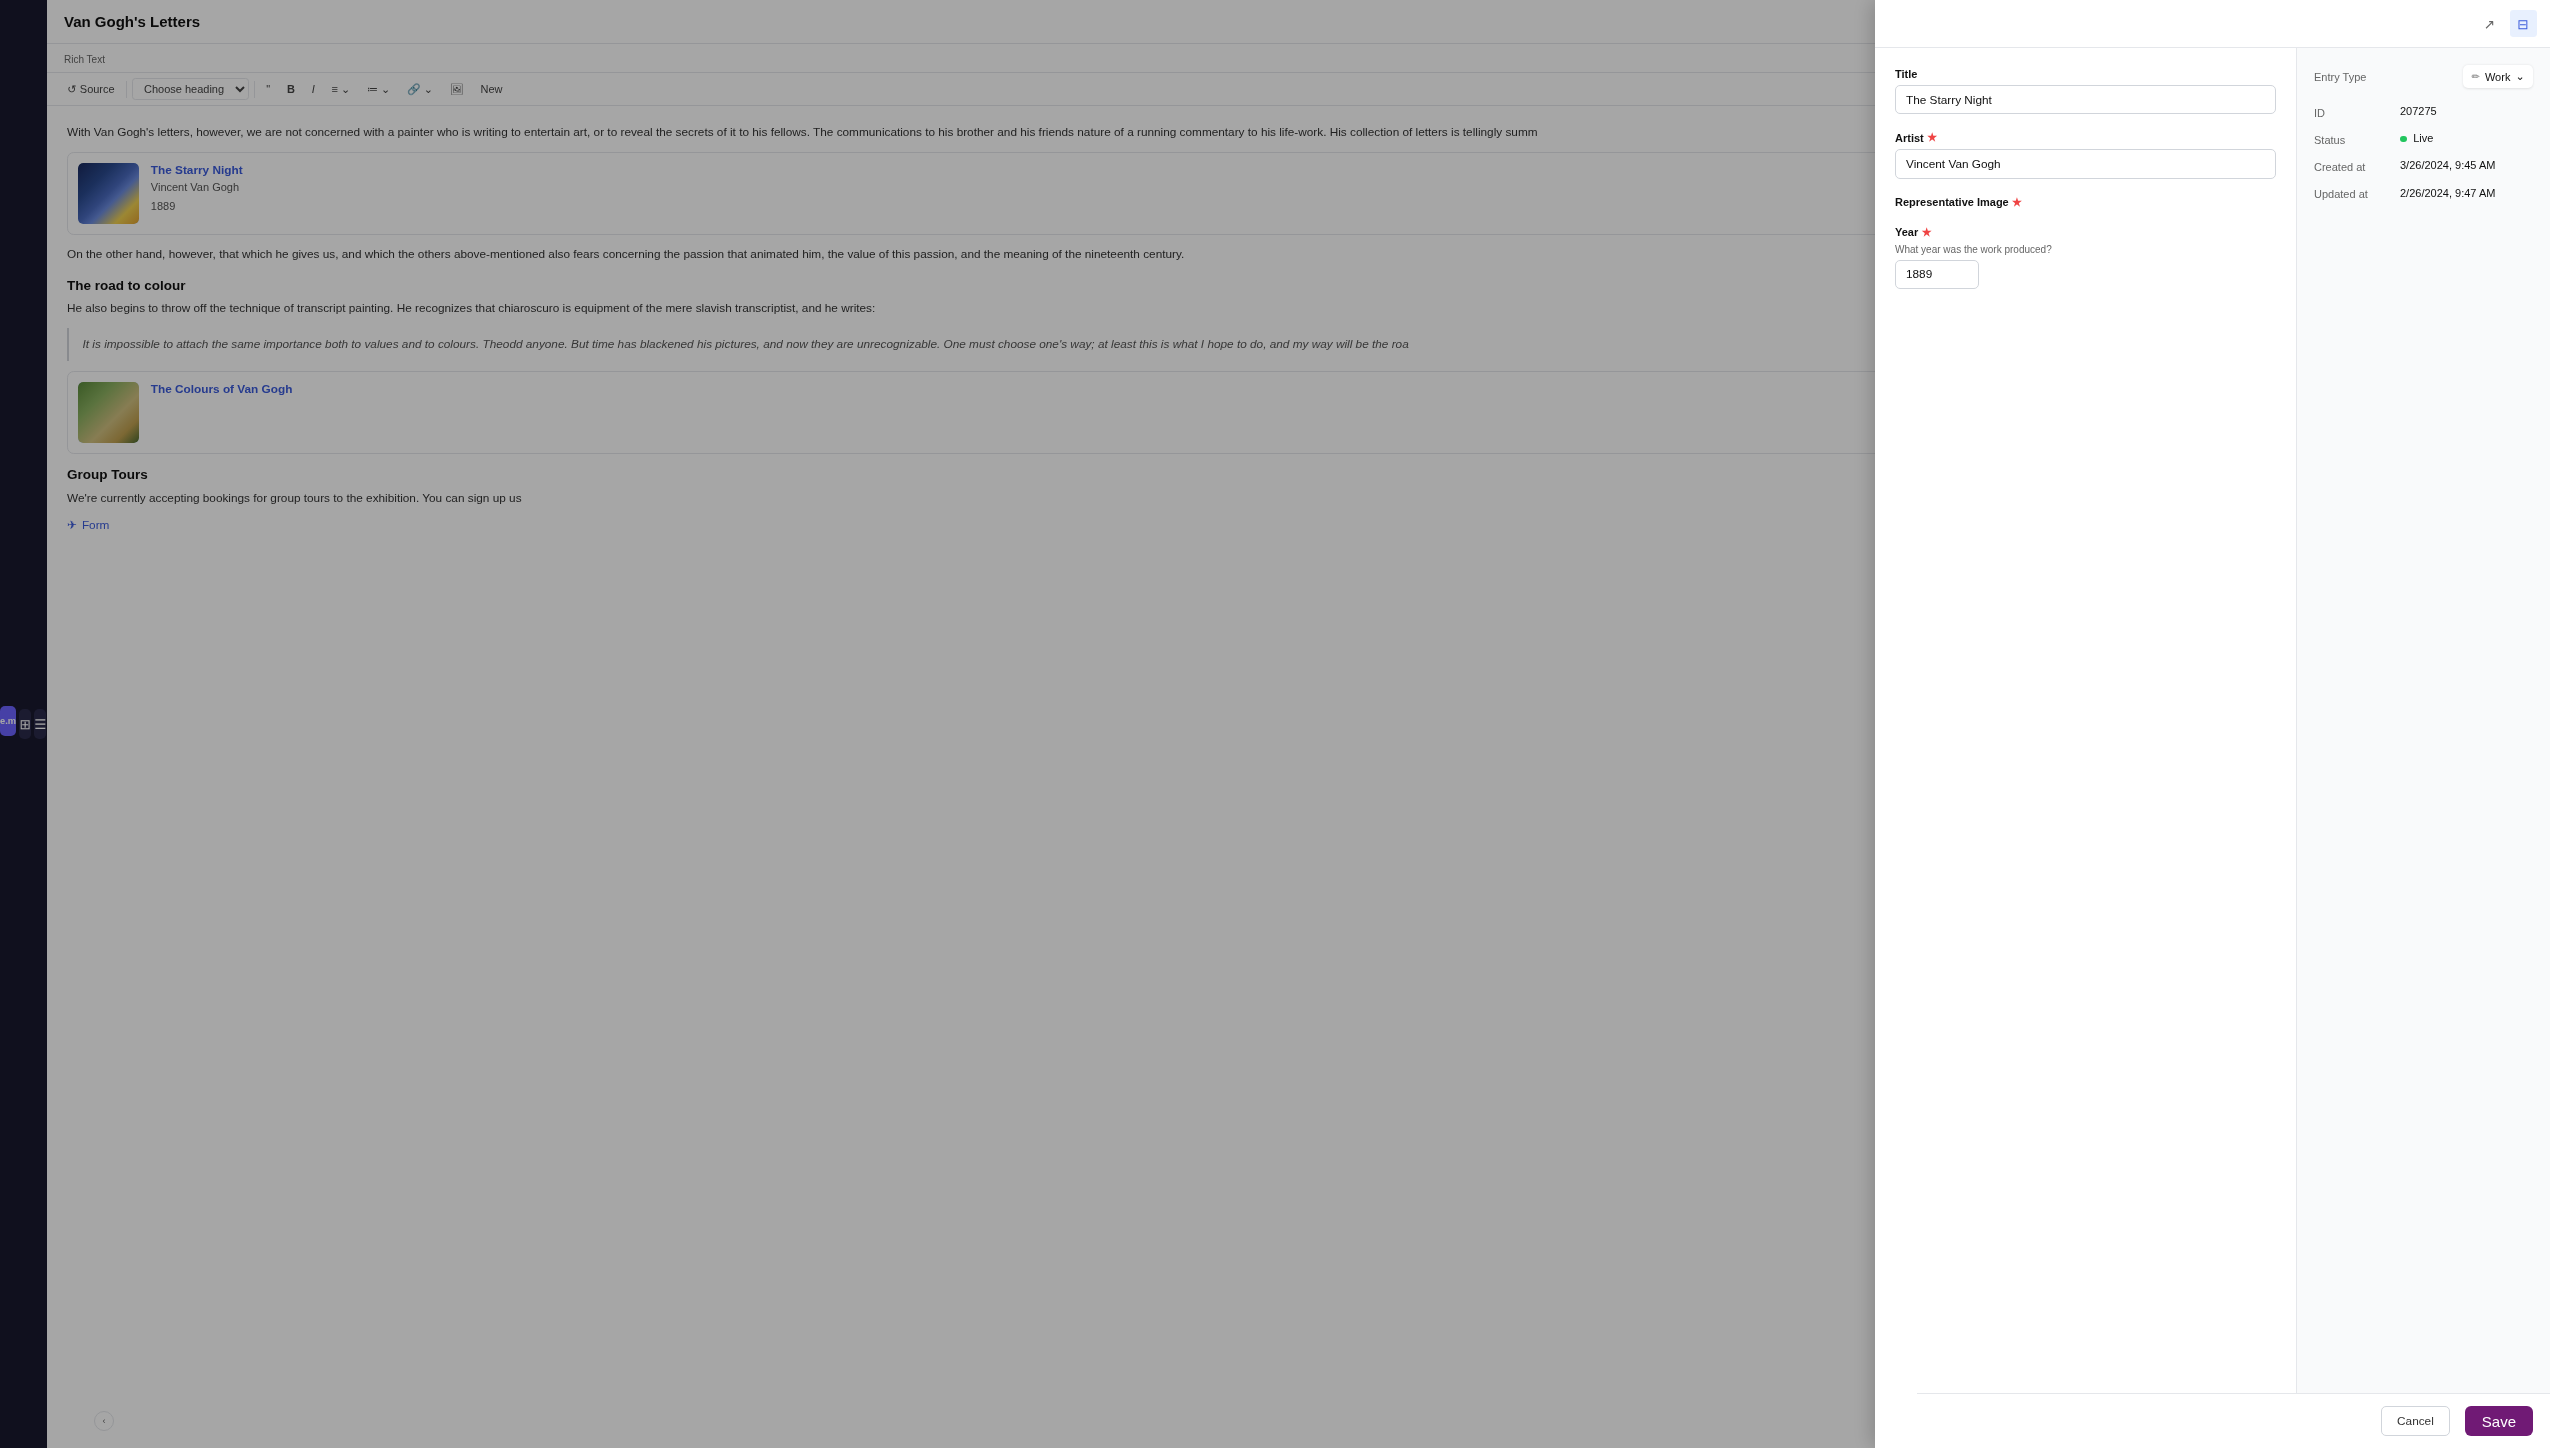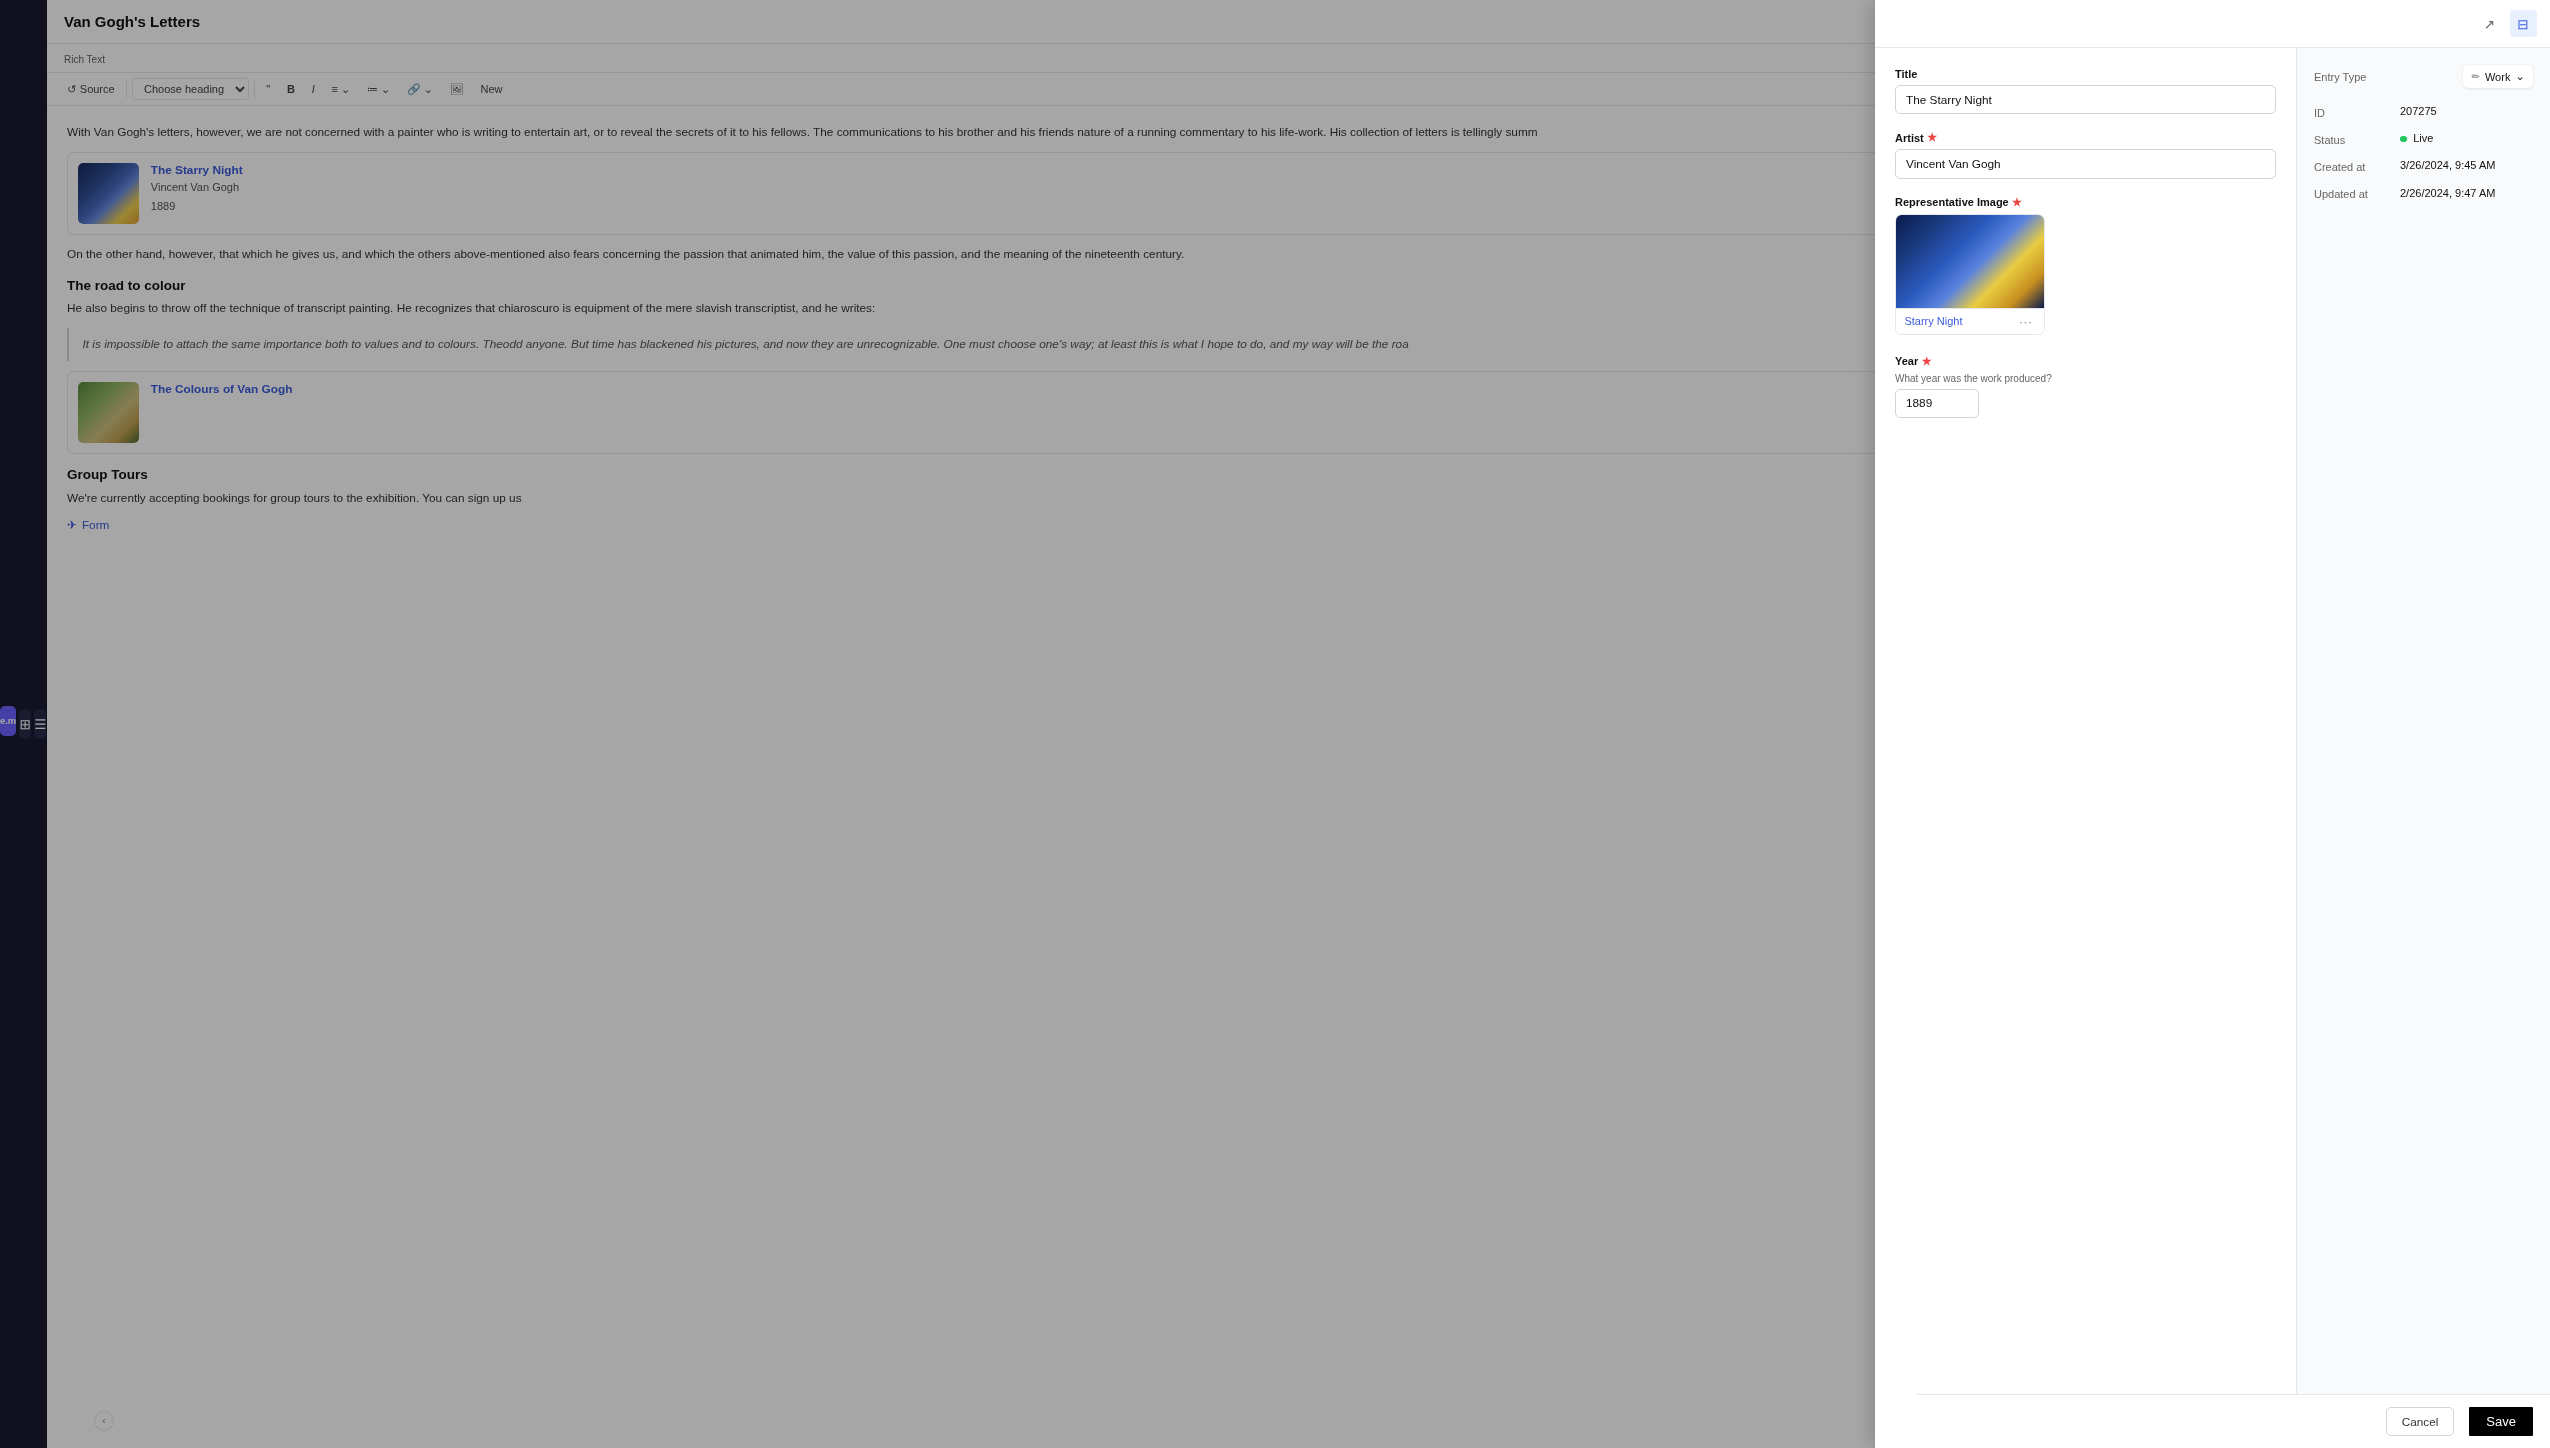--- a/index.html
+++ b/index.html
@@ -342,25 +342,25 @@
       border: 0.8px solid #d1d5db;
       background: white;
       border-radius: 5px;
       cursor: pointer;
       font-size: 11.8px;
       color: #333;
     }
     .btn-save {
       padding: 6.7px 17px;
       border: none;
-      background: #000000;
+      background: #701a75;
       color: white;
-      border-radius: 1px;
-      cursor: pointer;
-      font-size: 13px;
+      border-radius: 6px;
+      cursor: pointer;
+      font-size: 15px;
       font-weight: 500;
     }
 
     .collapse-btn {
       position: absolute;
       left: 47px;
       bottom: 17px;
       width: 20px; height: 20px;
       background: white;
       border: 0.8px solid #e5e7eb;
@@ -493,27 +493,20 @@
           <span class="required-star">★</span>
         </div>
         <input class="field-input" type="text" value="Vincent Van Gogh" style="">
       </div>
 
       <div class="field-group">
         <div class="field-label">
           <span>Representative Image</span>
           <span class="required-star">★</span>
         </div>
-        <div class="image-preview-container">
-          <div class="image-preview"></div>
-          <div class="image-filename">
-            <a>Starry Night</a>
-            <button class="image-more-btn">···</button>
-          </div>
-        </div>
       </div>
 
       <div class="field-group">
         <div class="field-label">
           <span>Year</span>
           <span class="required-star">★</span>
         </div>
         <div class="field-hint">What year was the work produced?</div>
         <input class="year-input" type="text" value="1889" style="">
       </div>

